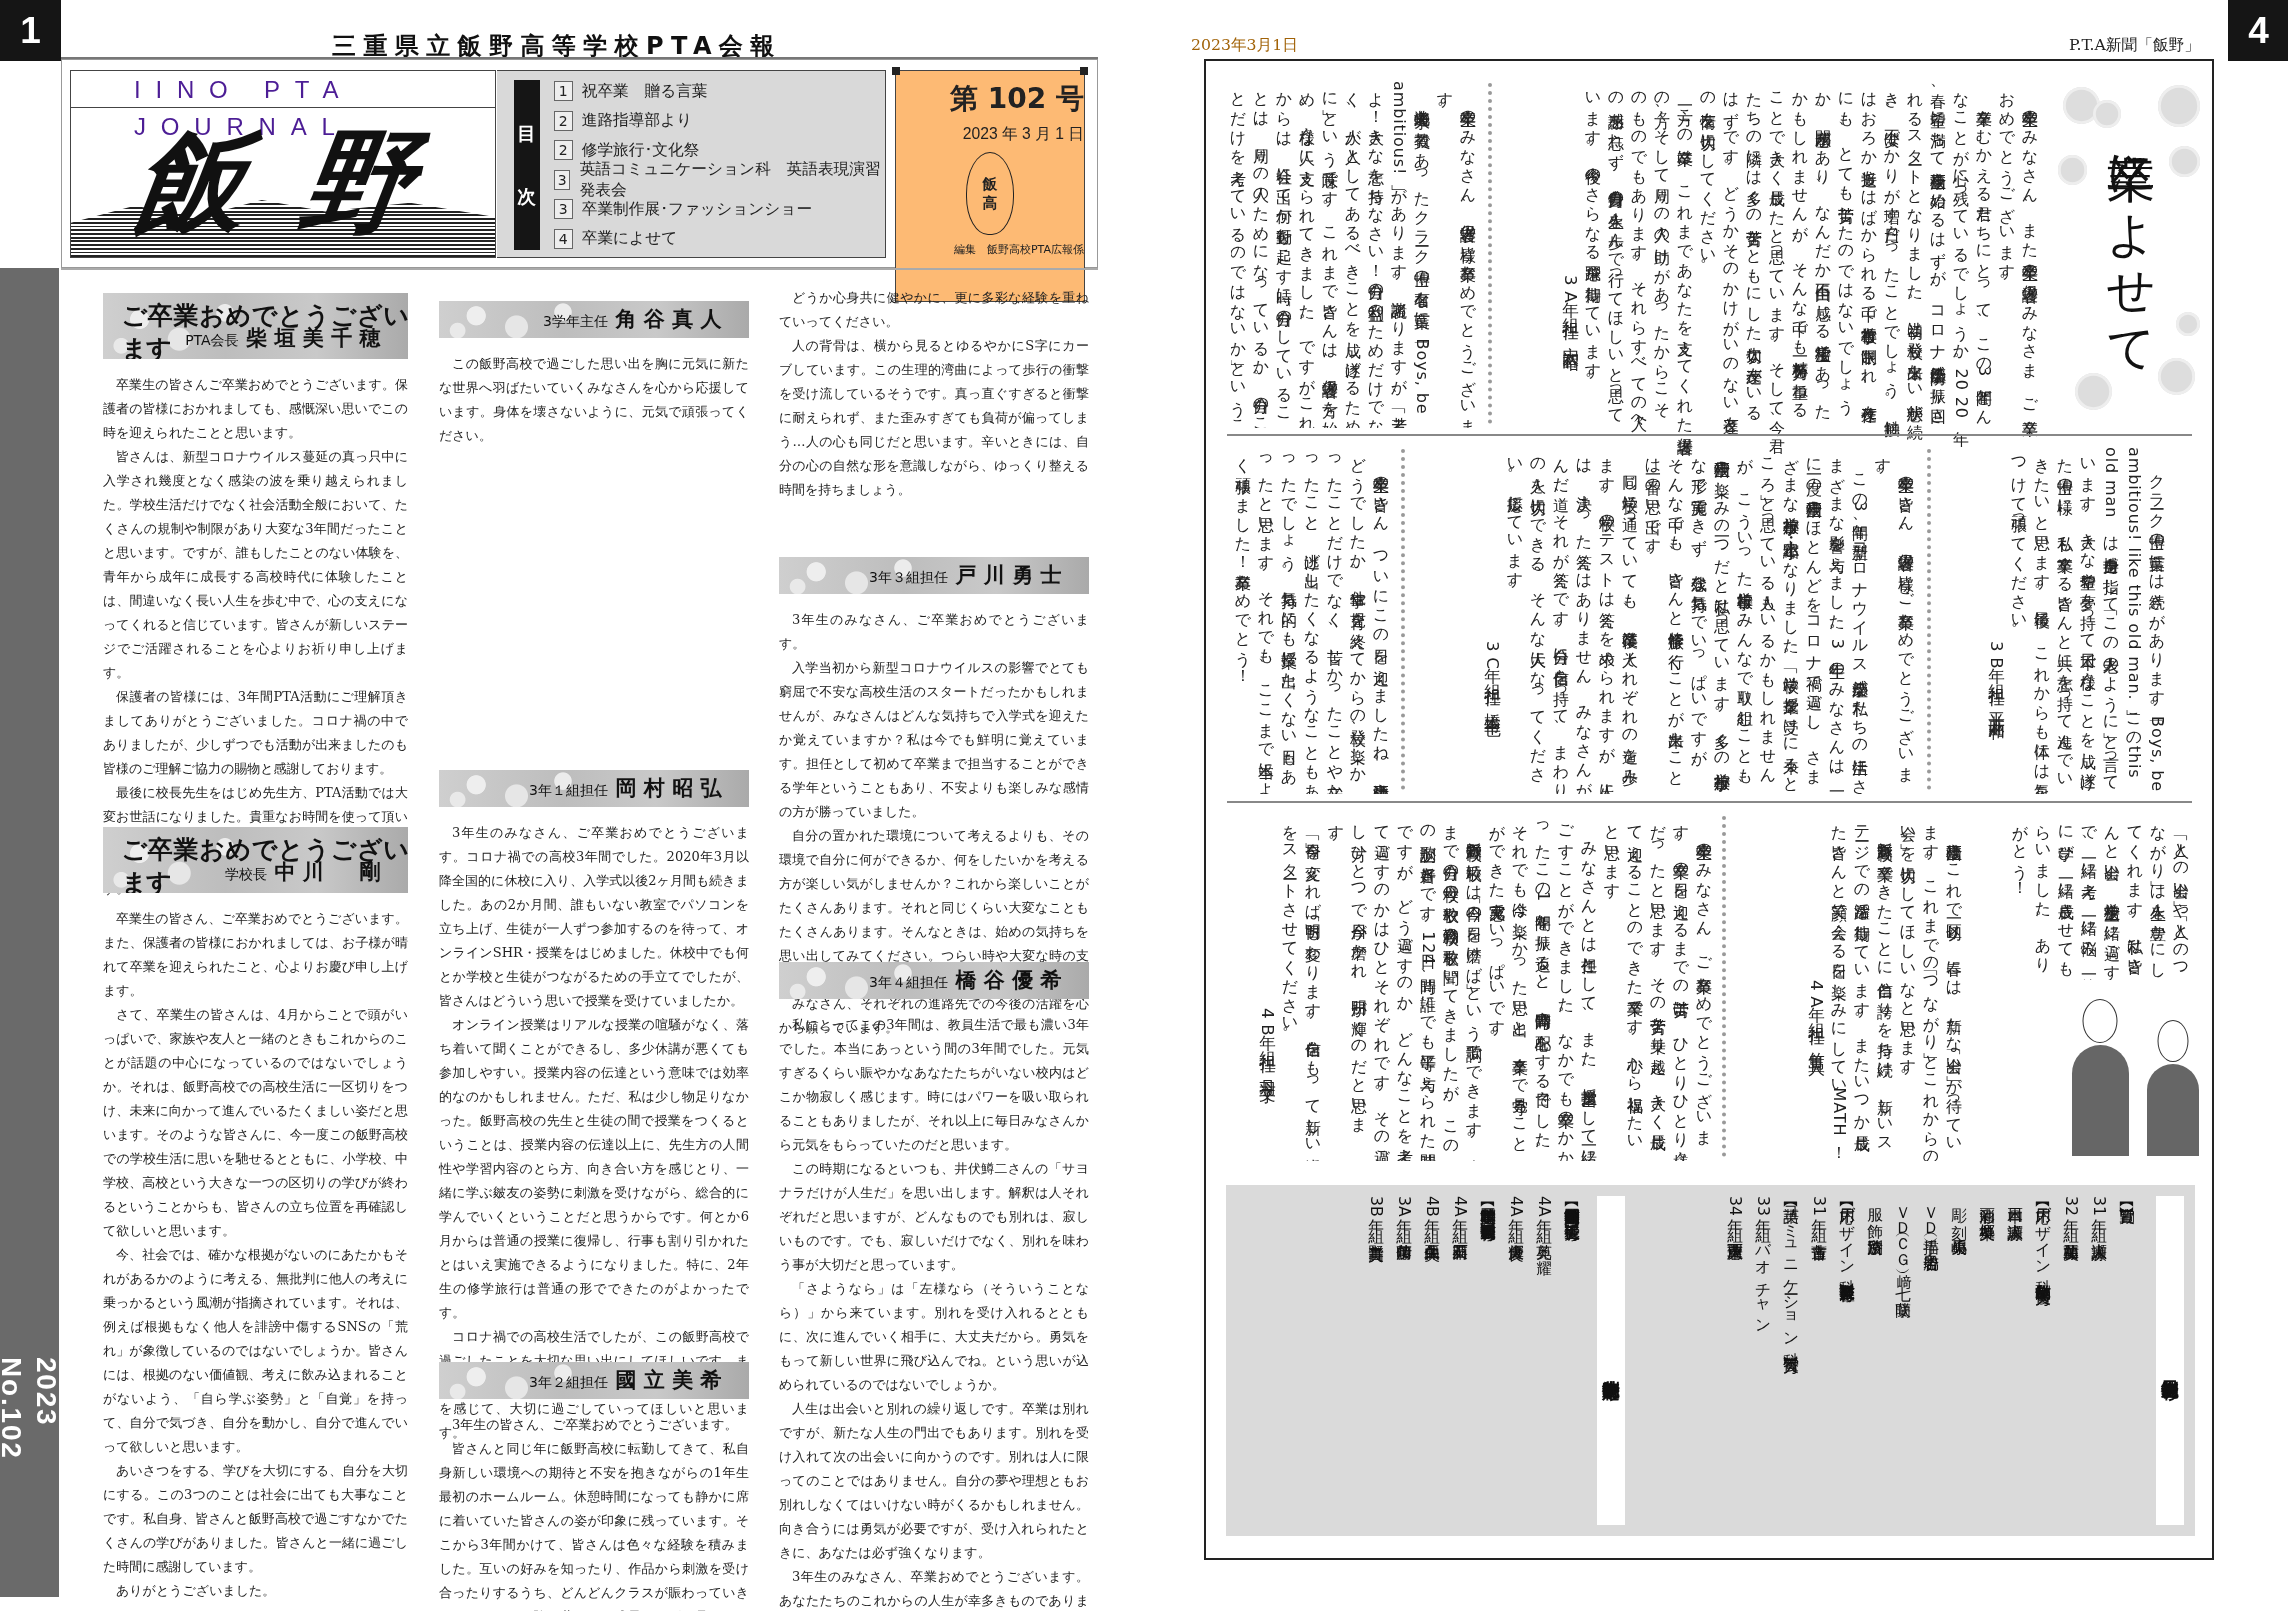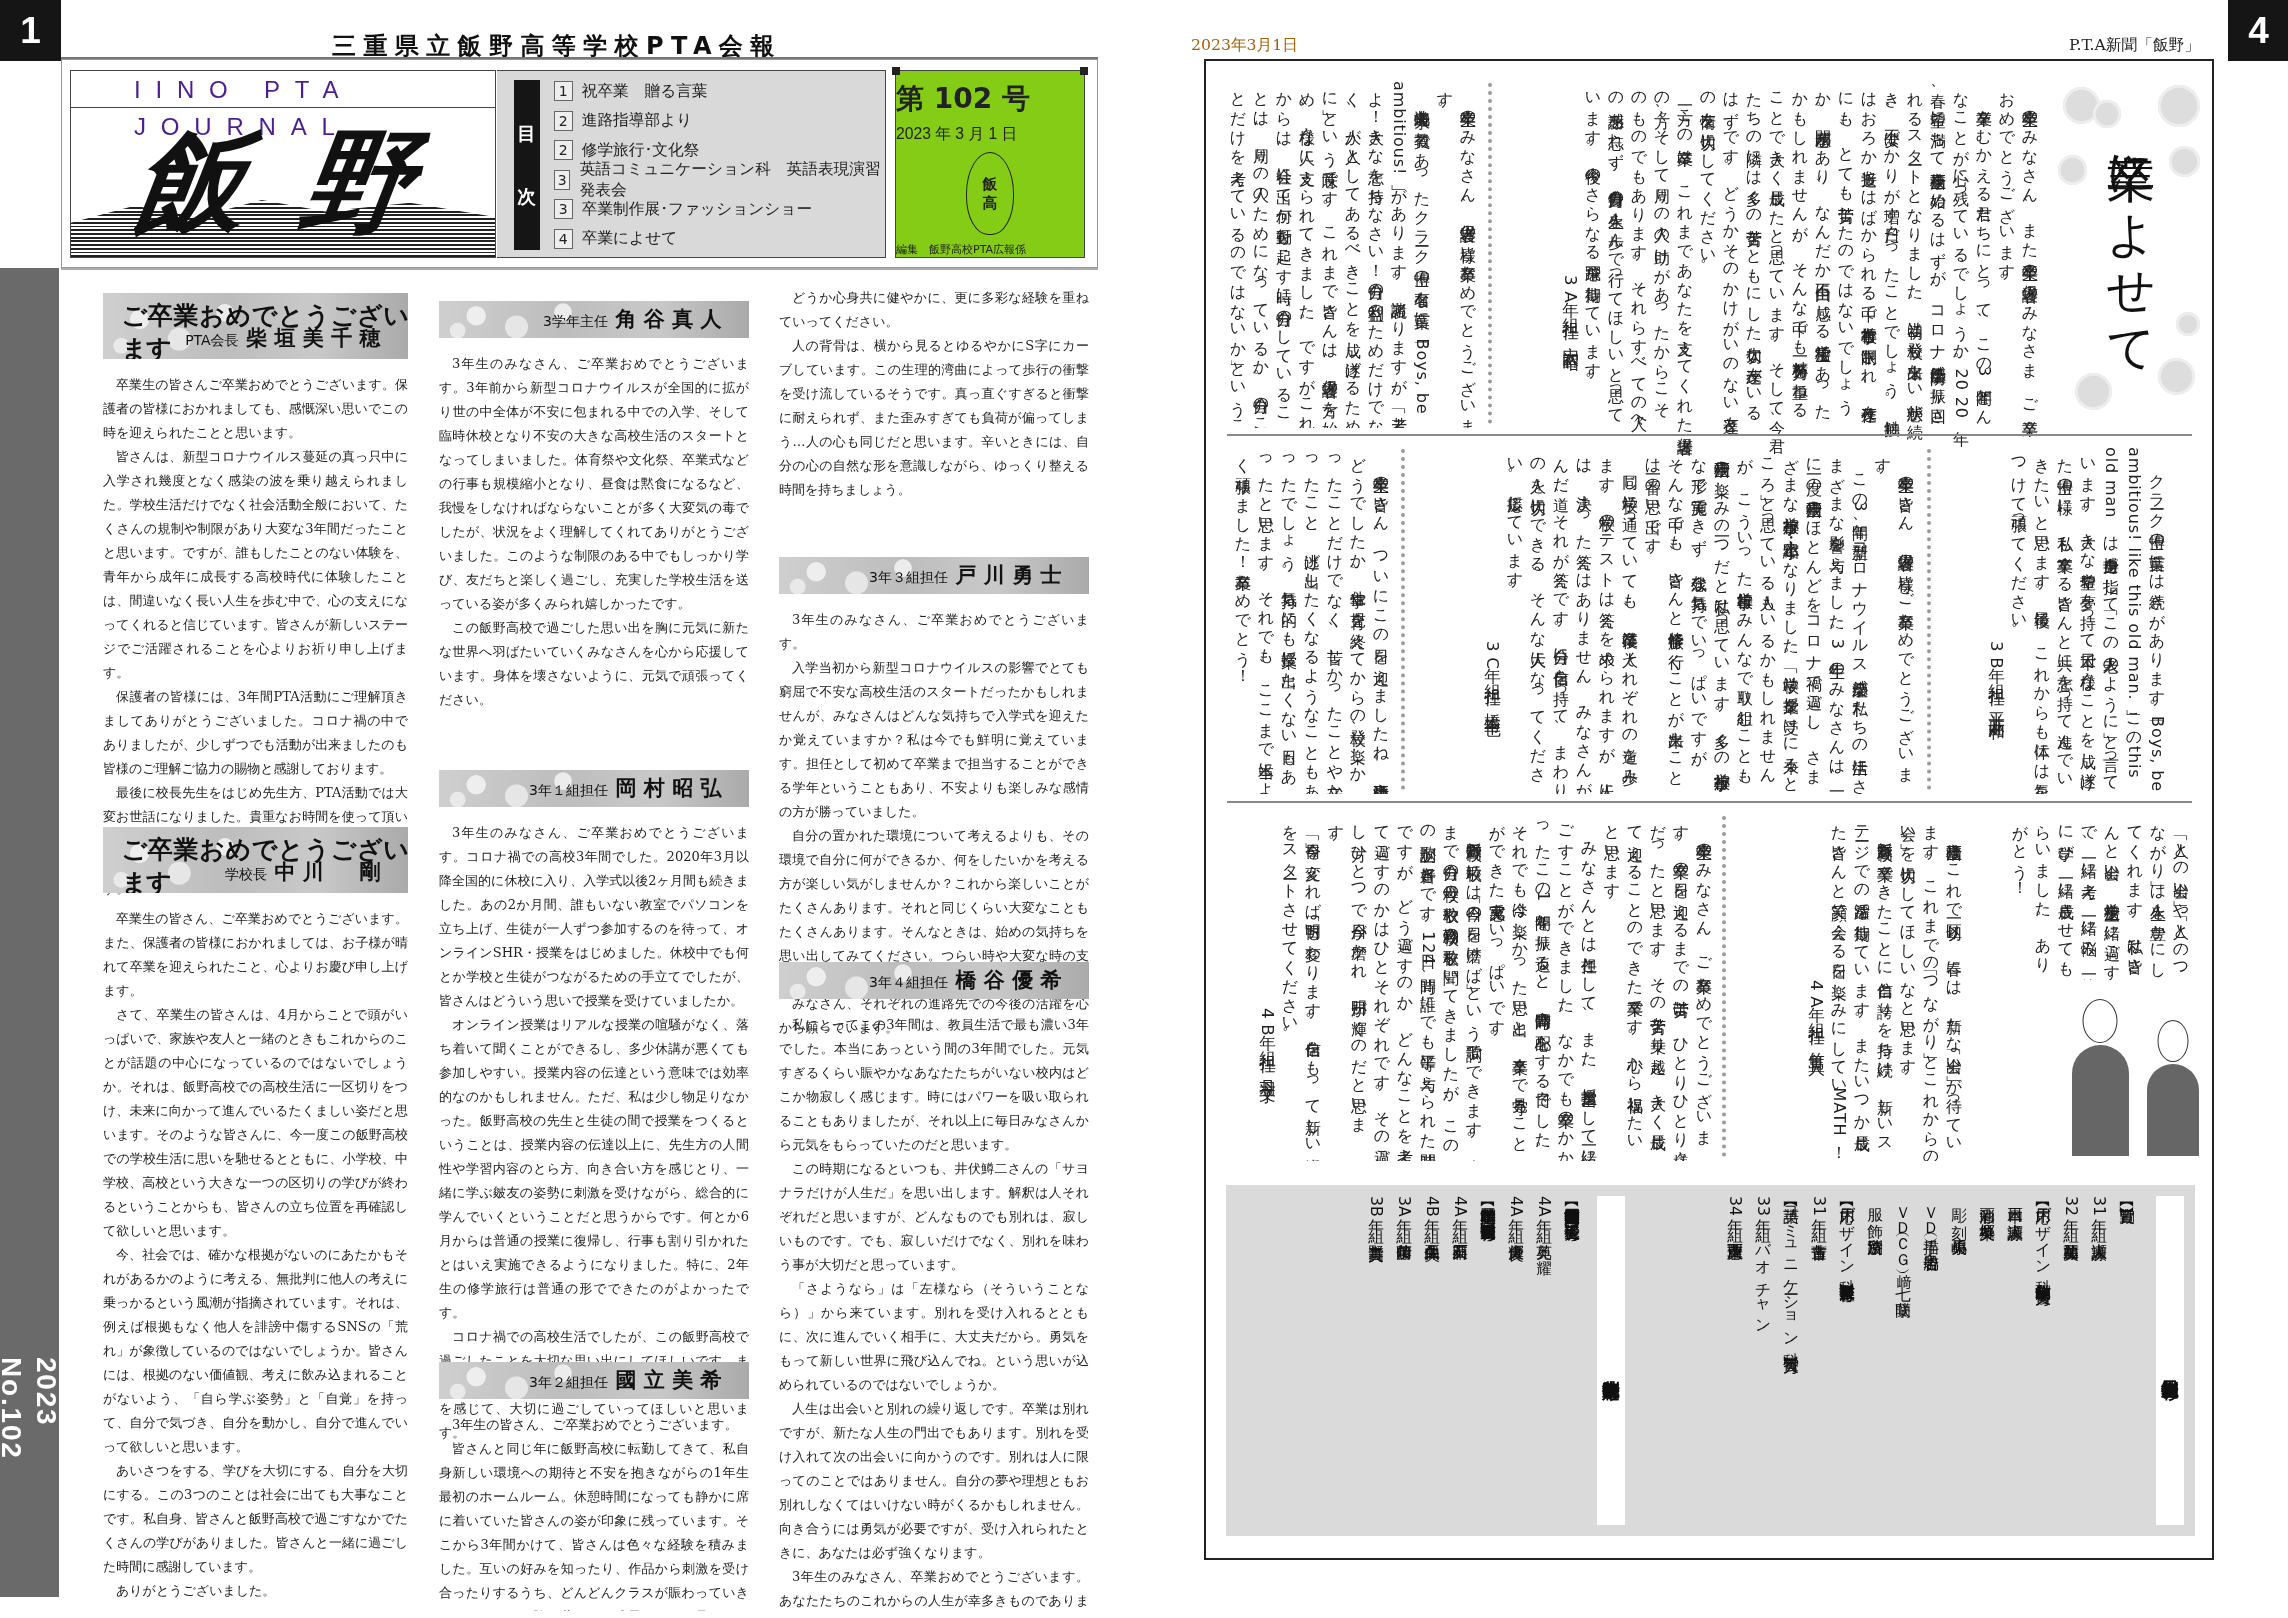--- a/index.html
+++ b/index.html
@@ -11,21 +11,21 @@
 .header-box{position:absolute;left:61px;top:59px;width:1037px;height:209px;border:0.9px solid #999;background:#fff}
 .logo-box{position:absolute;left:70px;top:70px;width:426px;height:188px;border:1.8px solid #444;overflow:hidden;background:#fff}
 .logo-journal{height:37px;border-bottom:1.8px solid #444;font:24px "Liberation Sans",sans-serif;letter-spacing:14.8px;color:#4c1d95;padding-left:63px;line-height:37px}
 .logo-kanji{position:absolute;left:65px;top:37px;font:italic bold 111px "DejaVu Serif",serif;letter-spacing:55px;color:#111;transform:skewX(-8deg)}
 .logo-ground{position:absolute;left:0;bottom:0;width:100%;height:57px;background:repeating-linear-gradient(0deg,#222 0 1.8px,#fff 1.8px 3.7px);clip-path:polygon(0 40%,15% 10%,30% 30%,45% 0,60% 20%,80% 5%,100% 30%,100% 100%,0 100%)}
 .toc-box{position:absolute;left:497px;top:70px;width:389px;height:188px;background:#d9d9d9;border:1.8px solid #444;border-left:none}
 .toc-tab{position:absolute;left:16.6px;top:9.2px;width:26px;height:170px;background:#151515;color:#fff;font:bold 18.5px "DejaVu Sans",sans-serif;display:flex;flex-direction:column;align-items:center;justify-content:space-around;padding:22px 0}
 .toc-list{position:absolute;left:57px;top:5.5px;list-style:none}
 .toc-item{height:29.5px;display:flex;align-items:center;font:15.7px "DejaVu Sans",sans-serif;color:#222}
 .toc-num{display:inline-flex;width:18.5px;height:20px;border:0.9px solid #666;background:#eee;align-items:center;justify-content:center;font-size:14px;margin-right:9.2px}
-.issue-box{position:absolute;left:895px;top:70px;width:190px;height:188px;border:1.8px solid #444;text-align:left;background:#84cc16}
+.issue-box{position:absolute;left:895px;top:70px;width:190px;height:232px;border:1.8px solid #444;text-align:right;background:#fdba74}
 .issue-box:before,.issue-box:after{content:"";position:absolute;width:7.4px;height:7.4px;background:#222;top:-3.7px;left:-3.7px}
 .issue-box:after{left:auto;right:-3.7px}
 .issue-no{font:bold 28px "DejaVu Sans",sans-serif;margin-top:9.2px}
 .issue-date{font:15.7px "Liberation Sans",sans-serif;margin-top:5.5px}
 .emblem{width:48px;height:83px;margin:7.4px auto 0;border:1.8px solid #222;border-radius:50% 50% 46% 46%;font:bold 14.8px "DejaVu Serif",serif;display:flex;flex-direction:column;align-items:center;justify-content:center;line-height:18.5px}
 .issue-editor{font:11px "DejaVu Sans",sans-serif;margin-top:7.4px}
 .side-band{position:absolute;left:0;top:268px;width:59px;height:1329px;background:#6a6a6a}
 .side-label{position:absolute;left:7.4px;top:1357px;width:46px;height:185px;color:#fff;font:bold 28px "Liberation Sans",sans-serif;writing-mode:vertical-rl;display:flex;align-items:center;justify-content:center;letter-spacing:1.8px}
 .col{position:absolute;font:13px/24px "DejaVu Serif",serif;color:#222;text-align:justify}
 .col p{text-indent:1em}
@@ -137,21 +137,20 @@
   <p>さて、卒業生の皆さんは、4月からことで頭がいっぱいで、家族や友人と一緒のときもこれからのことが話題の中心になっているのではないでしょうか。それは、飯野高校での高校生活に一区切りをつけ、未来に向かって進んでいるたくましい姿だと思います。そのような皆さんに、今一度この飯野高校での学校生活に思いを馳せるとともに、小学校、中学校、高校という大きな一つの区切りの学びが終わるということからも、皆さんの立ち位置を再確認して欲しいと思います。</p>
   <p>今、社会では、確かな根拠がないのにあたかもそれがあるかのように考える、無批判に他人の考えに乗っかるという風潮が指摘されています。それは、例えば根拠もなく他人を誹謗中傷するSNSの「荒れ」が象徴しているのではないでしょうか。皆さんには、根拠のない価値観、考えに飲み込まれることがないよう、「自ら学ぶ姿勢」と「自覚」を持って、自分で気づき、自分を動かし、自分で進んでいって欲しいと思います。</p>
   <p>あいさつをする、学びを大切にする、自分を大切にする。この3つのことは社会に出ても大事なことです。私自身、皆さんと飯野高校で過ごすなかでたくさんの学びがありました。皆さんと一緒に過ごした時間に感謝しています。</p>
   <p>ありがとうございました。</p>
 </div>
 
 <div class="col" style="left:439px;top:301px;width:310px">
   <div class="banner small">
     <div class="b-role"><span>3学年主任</span><b>角谷真人</b></div>
   </div>
-  <p>3年生のみなさん、ご卒業おめでとうございます。3年前から新型コロナウイルスが全国的に拡がり世の中全体が不安に包まれる中での入学、そして臨時休校となり不安の大きな高校生活のスタートとなってしまいました。体育祭や文化祭、卒業式などの行事も規模縮小となり、昼食は黙食になるなど、我慢をしなければならないことが多く大変気の毒でしたが、状況をよく理解してくれてありがとうございました。このような制限のある中でもしっかり学び、友だちと楽しく過ごし、充実した学校生活を送っている姿が多くみられ嬉しかったです。</p>
   <p>この飯野高校で過ごした思い出を胸に元気に新たな世界へ羽ばたいていくみなさんを心から応援しています。身体を壊さないように、元気で頑張ってください。</p>
 </div>
 <div class="col" style="left:439px;top:770px;width:310px">
   <div class="banner small">
     <div class="b-role"><span>3年１組担任</span><b>岡村昭弘</b></div>
   </div>
   <p>3年生のみなさん、ご卒業おめでとうございます。コロナ禍での高校3年間でした。2020年3月以降全国的に休校に入り、入学式以後2ヶ月間も続きました。あの2か月間、誰もいない教室でパソコンを立ち上げ、生徒が一人ずつ参加するのを待って、オンラインSHR・授業をはじめました。休校中でも何とか学校と生徒がつながるための手立てでしたが、皆さんはどういう思いで授業を受けていましたか。</p>
   <p>オンライン授業はリアルな授業の喧騒がなく、落ち着いて聞くことができるし、多少休講が悪くても参加しやすい。授業内容の伝達という意味では効率的なのかもしれません。ただ、私は少し物足りなかった。飯野高校の先生と生徒の間で授業をつくるということは、授業内容の伝達以上に、先生方の人間性や学習内容のとら方、向き合い方を感じとり、一緒に学ぶ皴友の姿勢に刺激を受けながら、総合的に学んでいくということだと思うからです。何とか6月からは普通の授業に復帰し、行事も割り引かれたとはいえ実施できるようになりました。特に、2年生の修学旅行は普通の形でできたのがよかったです。</p>
   <p>コロナ禍での高校生活でしたが、この飯野高校で過ごしたことを大切な思い出にしてほしいです。また、今後社会がリアルに出会う人々との時間の意味を感じて、大切に過ごしていってほしいと思います。</p>
 </div>

